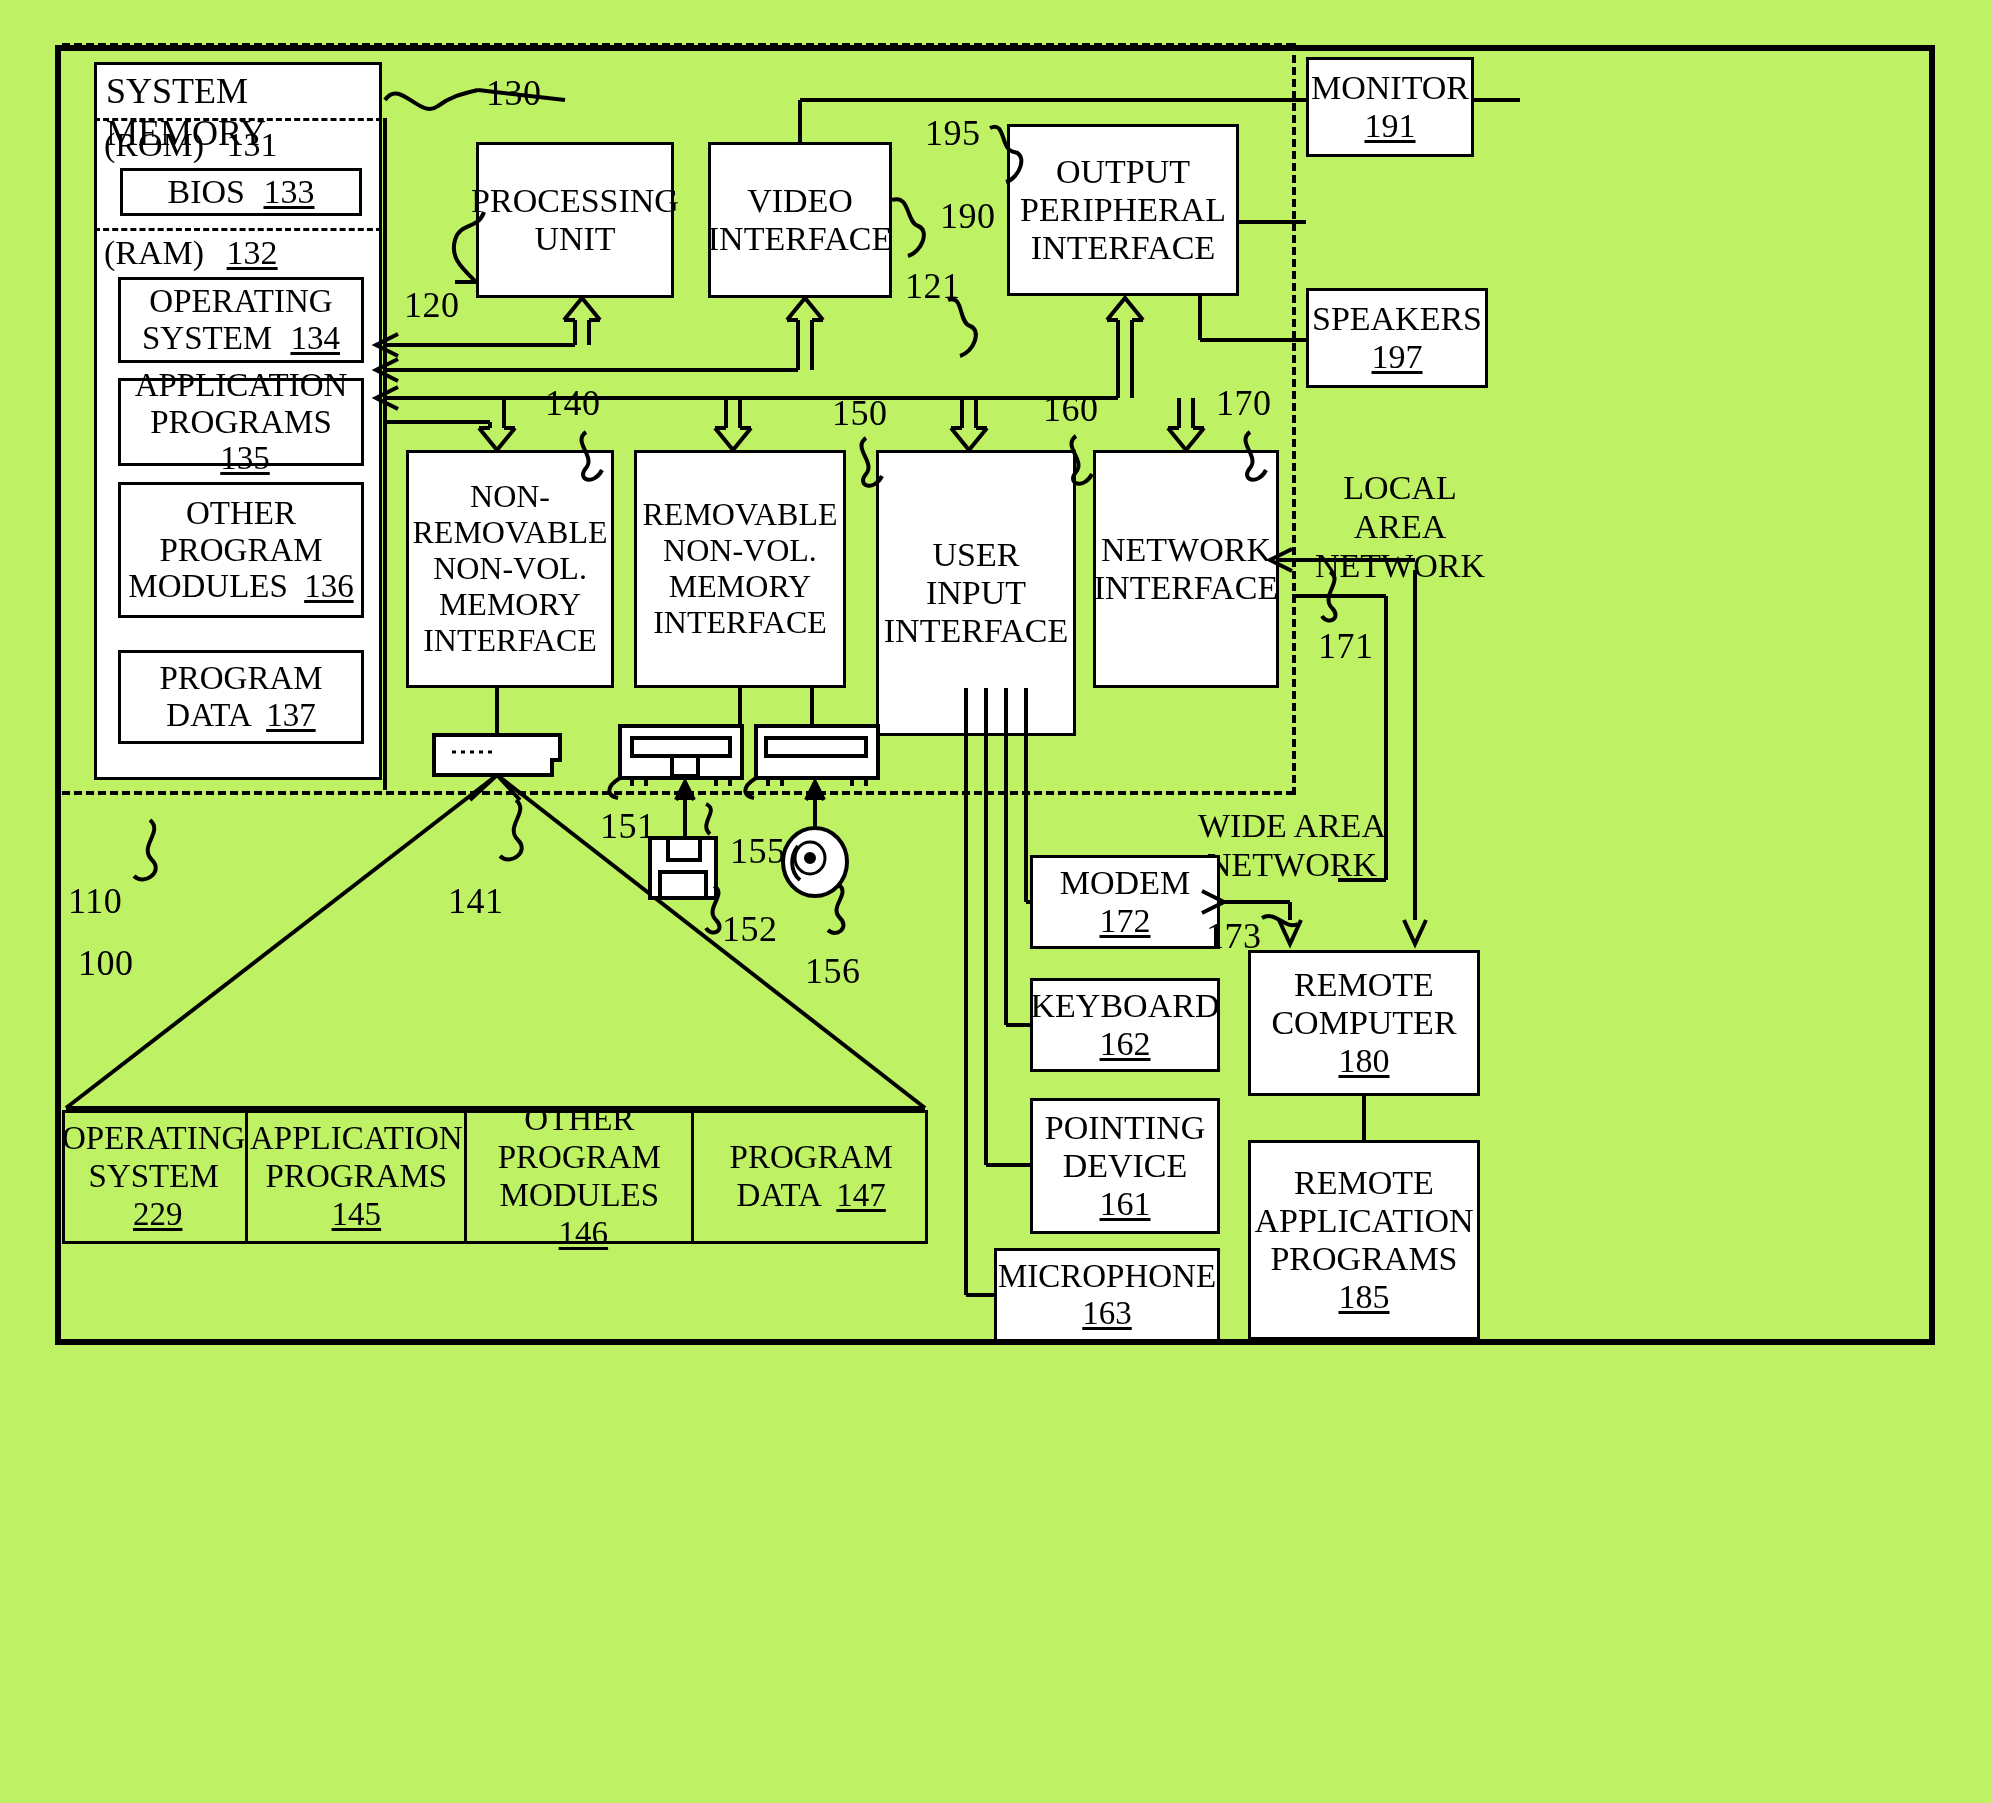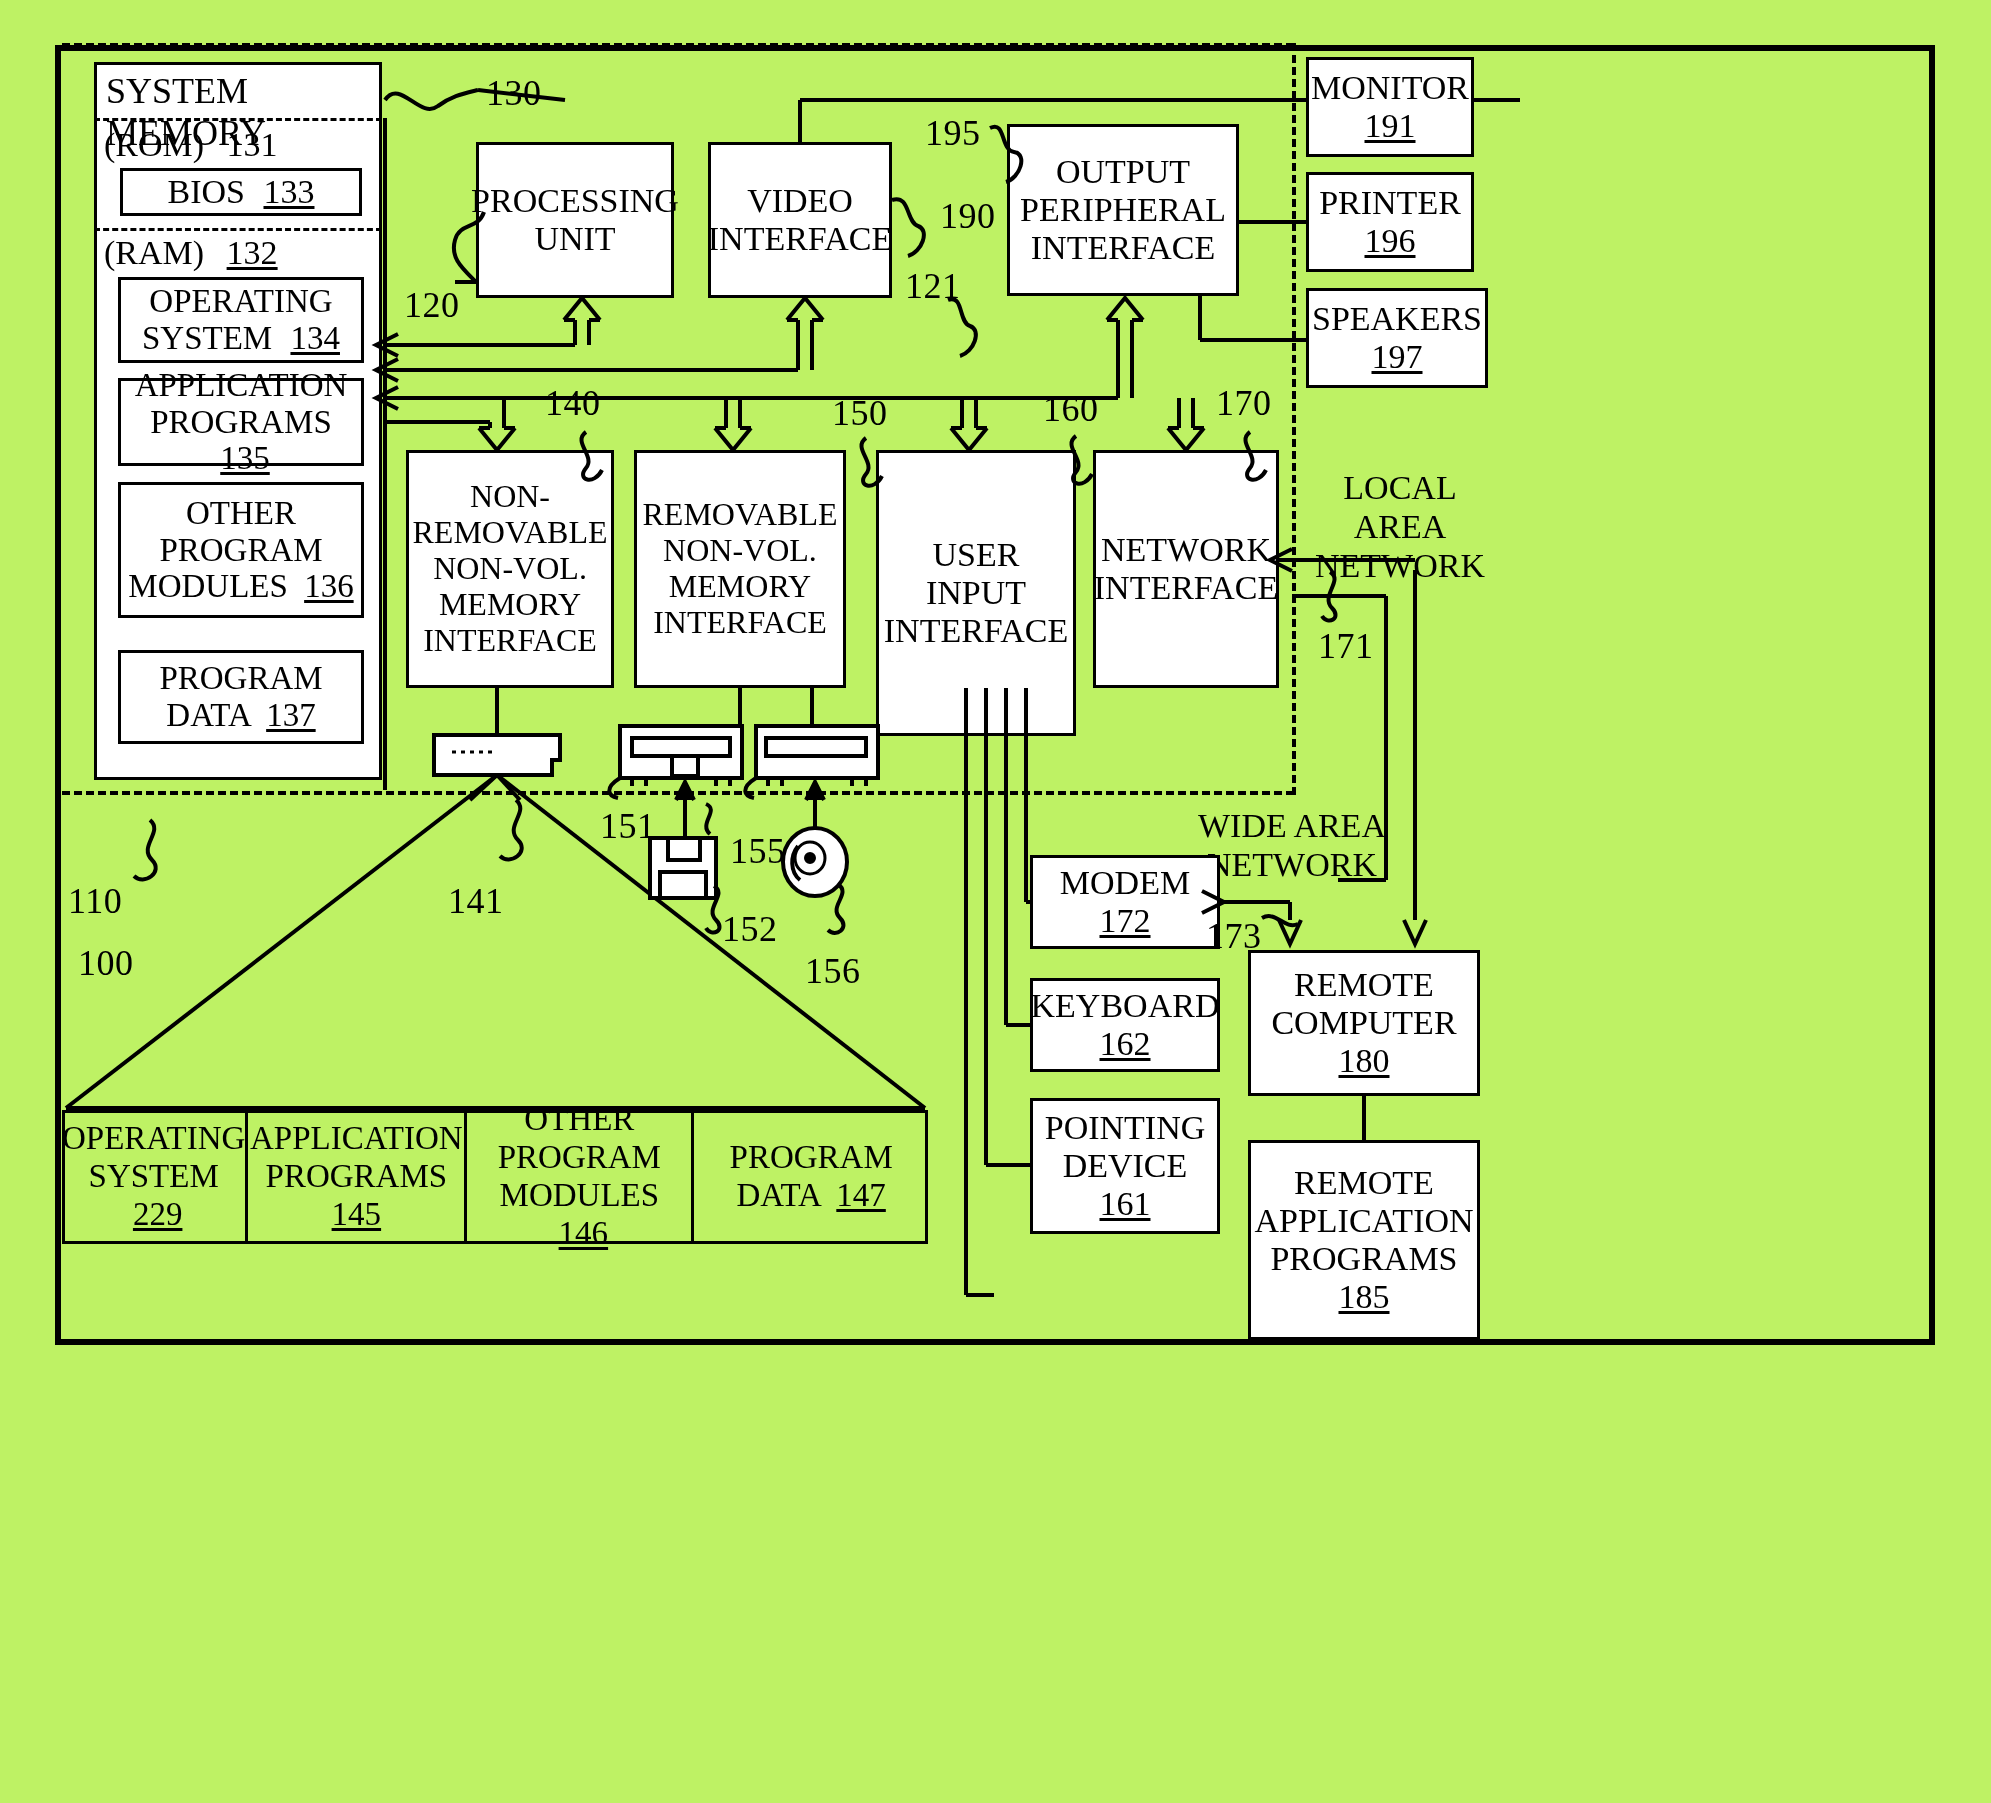--- a/index.html
+++ b/index.html
@@ -121,26 +121,20 @@
     </span>
   </div>
 
   <div class="abs box f34" style="left:1306px;top:57px;width:168px;height:100px;">
     <span class="t">
       <span>MONITOR</span><br>
       <span class="ul">191</span>
     </span>
   </div>
 
-  <div class="abs box f34" style="left:1306px;top:172px;width:168px;height:100px;">
-    <span class="t">
-      <span>PRINTER</span><br>
-      <span class="ul">196</span>
-    </span>
-  </div>
 
   <div class="abs box f34" style="left:1306px;top:288px;width:182px;height:100px;">
     <span class="t">
       <span>SPEAKERS</span><br>
       <span class="ul">197</span>
     </span>
   </div>
 
   <div class="abs box f32" style="left:406px;top:450px;width:208px;height:238px;">
     <span class="t">
@@ -200,20 +194,26 @@
   </div>
 
   <div class="abs box f34" style="left:1030px;top:1098px;width:190px;height:136px;">
     <span class="t">
       <span>POINTING</span><br>
       <span>DEVICE</span><br>
       <span class="ul">161</span>
     </span>
   </div>
 
+  <div class="abs box f33" style="left:994px;top:1248px;width:226px;height:94px;">
+    <span class="t">
+      <span>MICROPHONE</span><br>
+      <span class="ul">163</span>
+    </span>
+  </div>
 
   <div class="abs box f34" style="left:1248px;top:950px;width:232px;height:146px;">
     <span class="t">
       <span>REMOTE</span><br>
       <span>COMPUTER</span><br>
       <span class="ul">180</span>
     </span>
   </div>
 
   <div class="abs box f34" style="left:1248px;top:1140px;width:232px;height:200px;">

